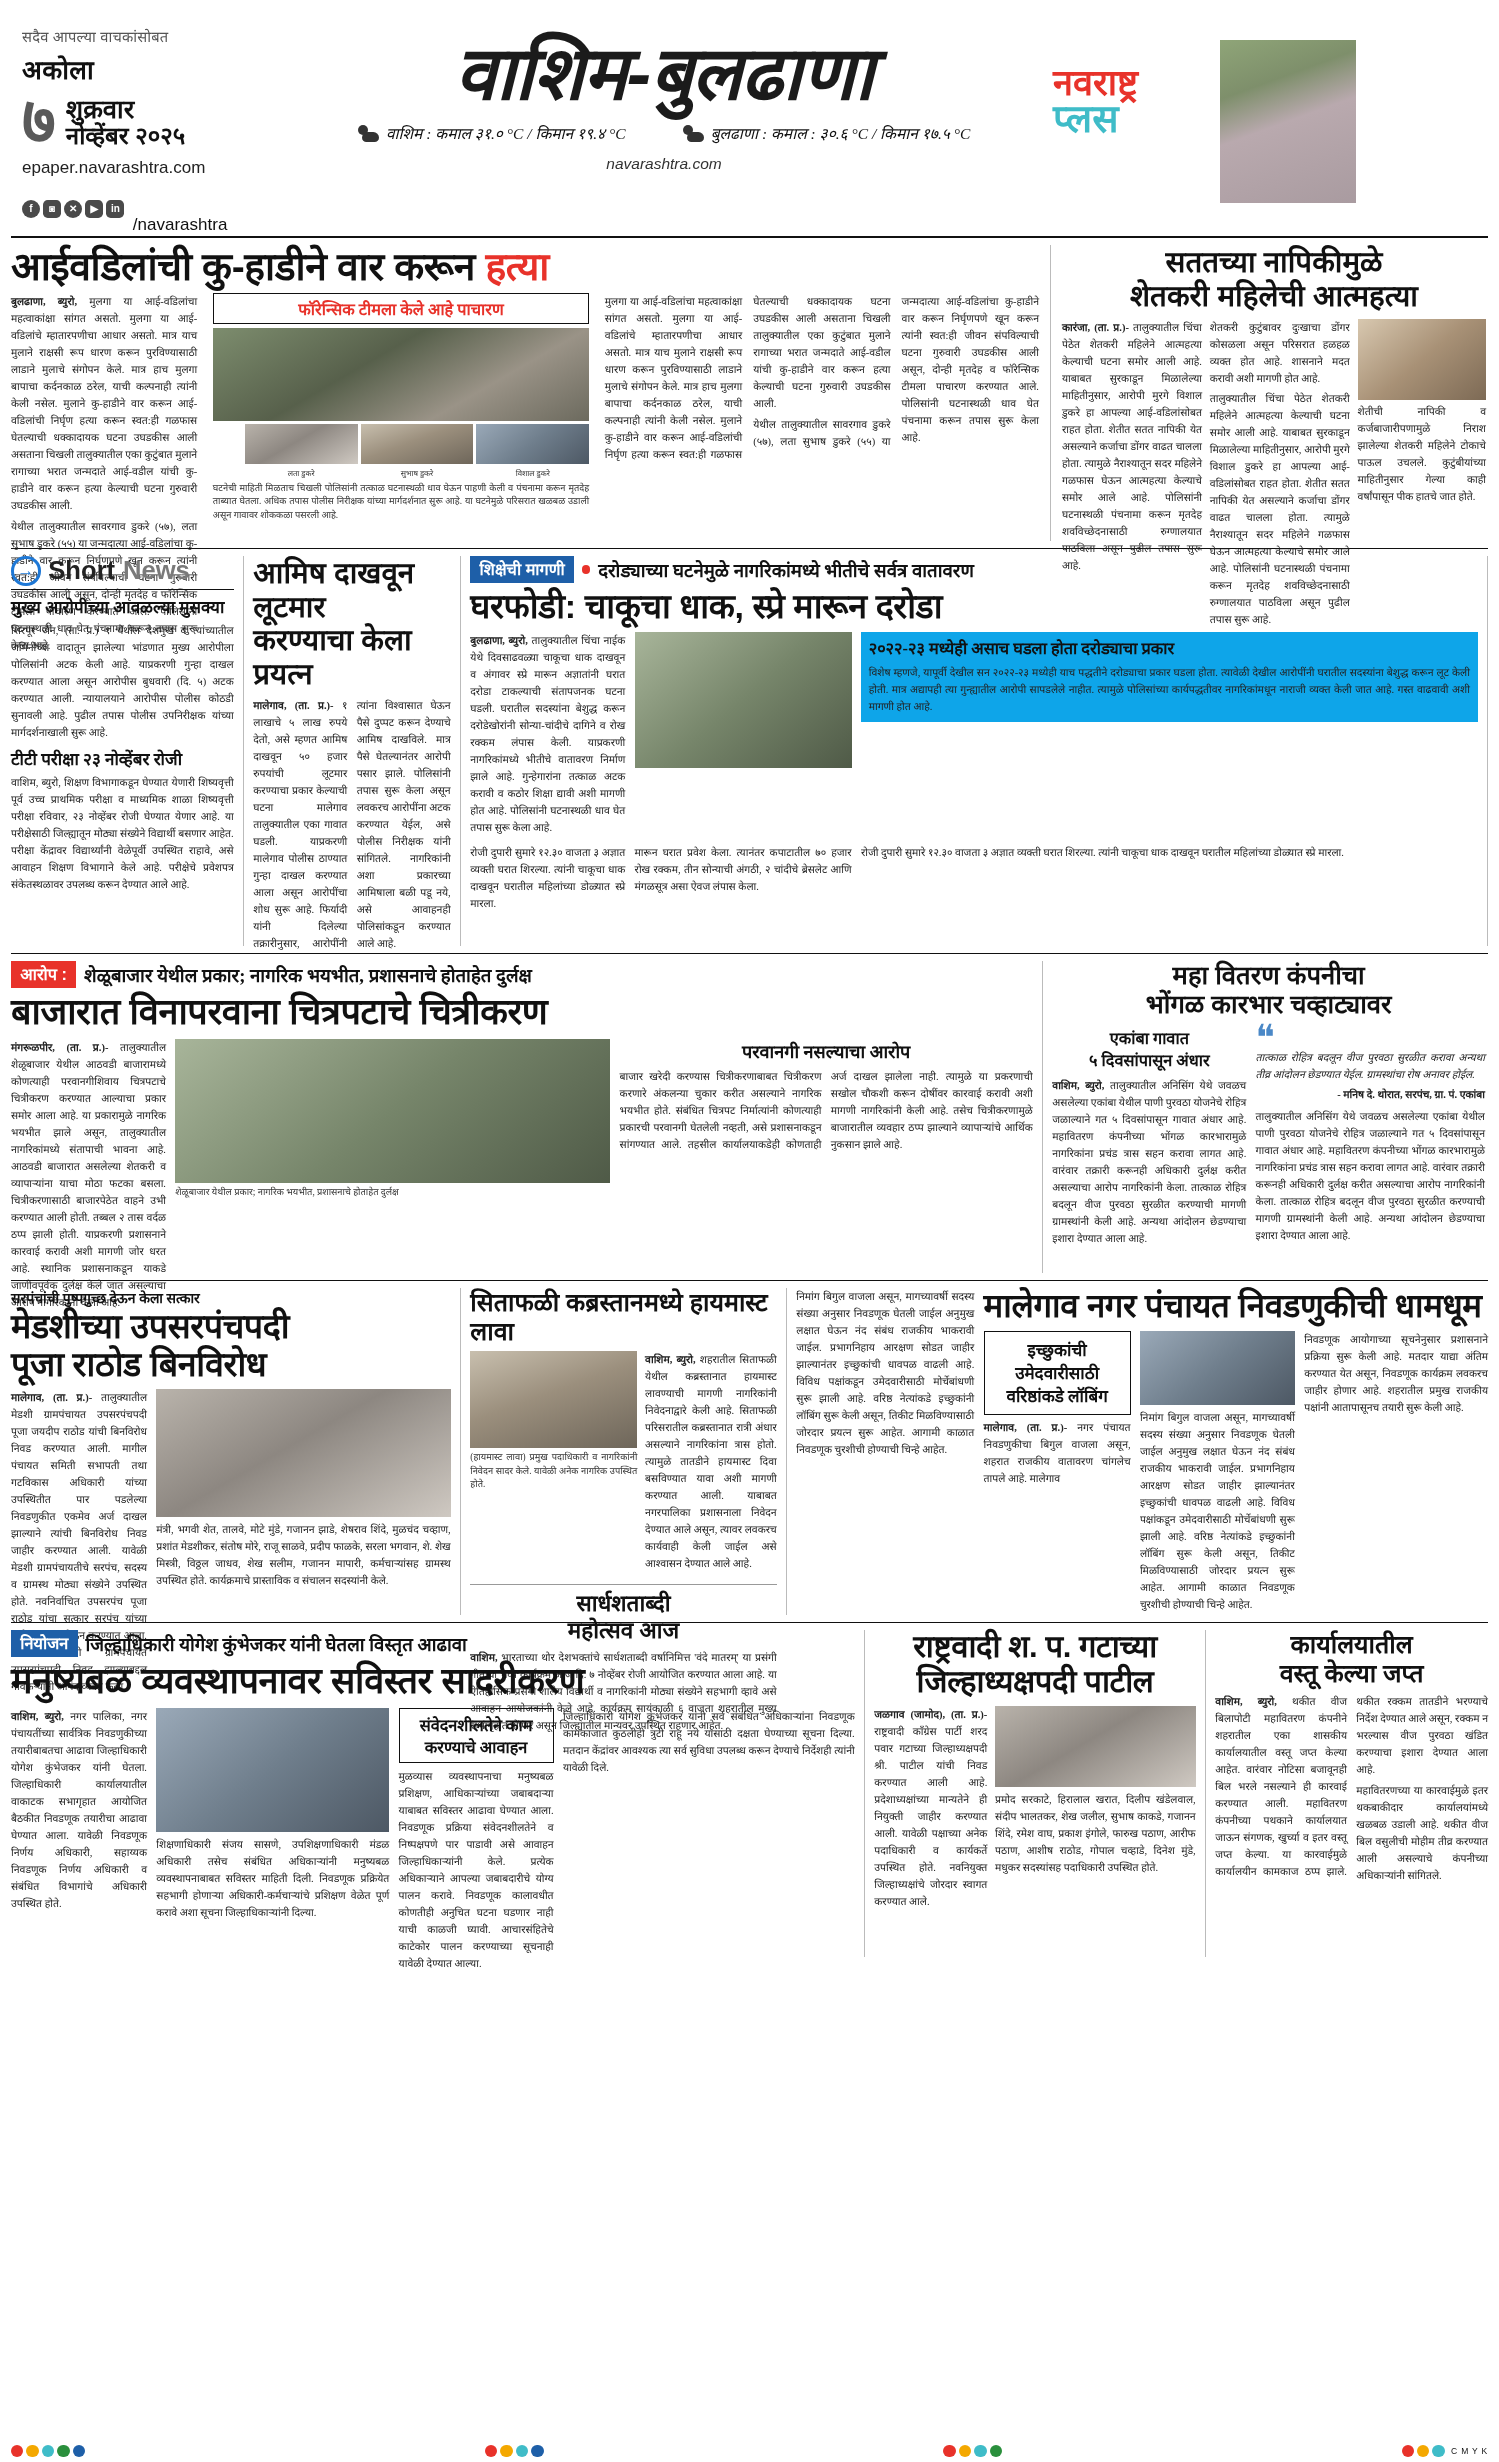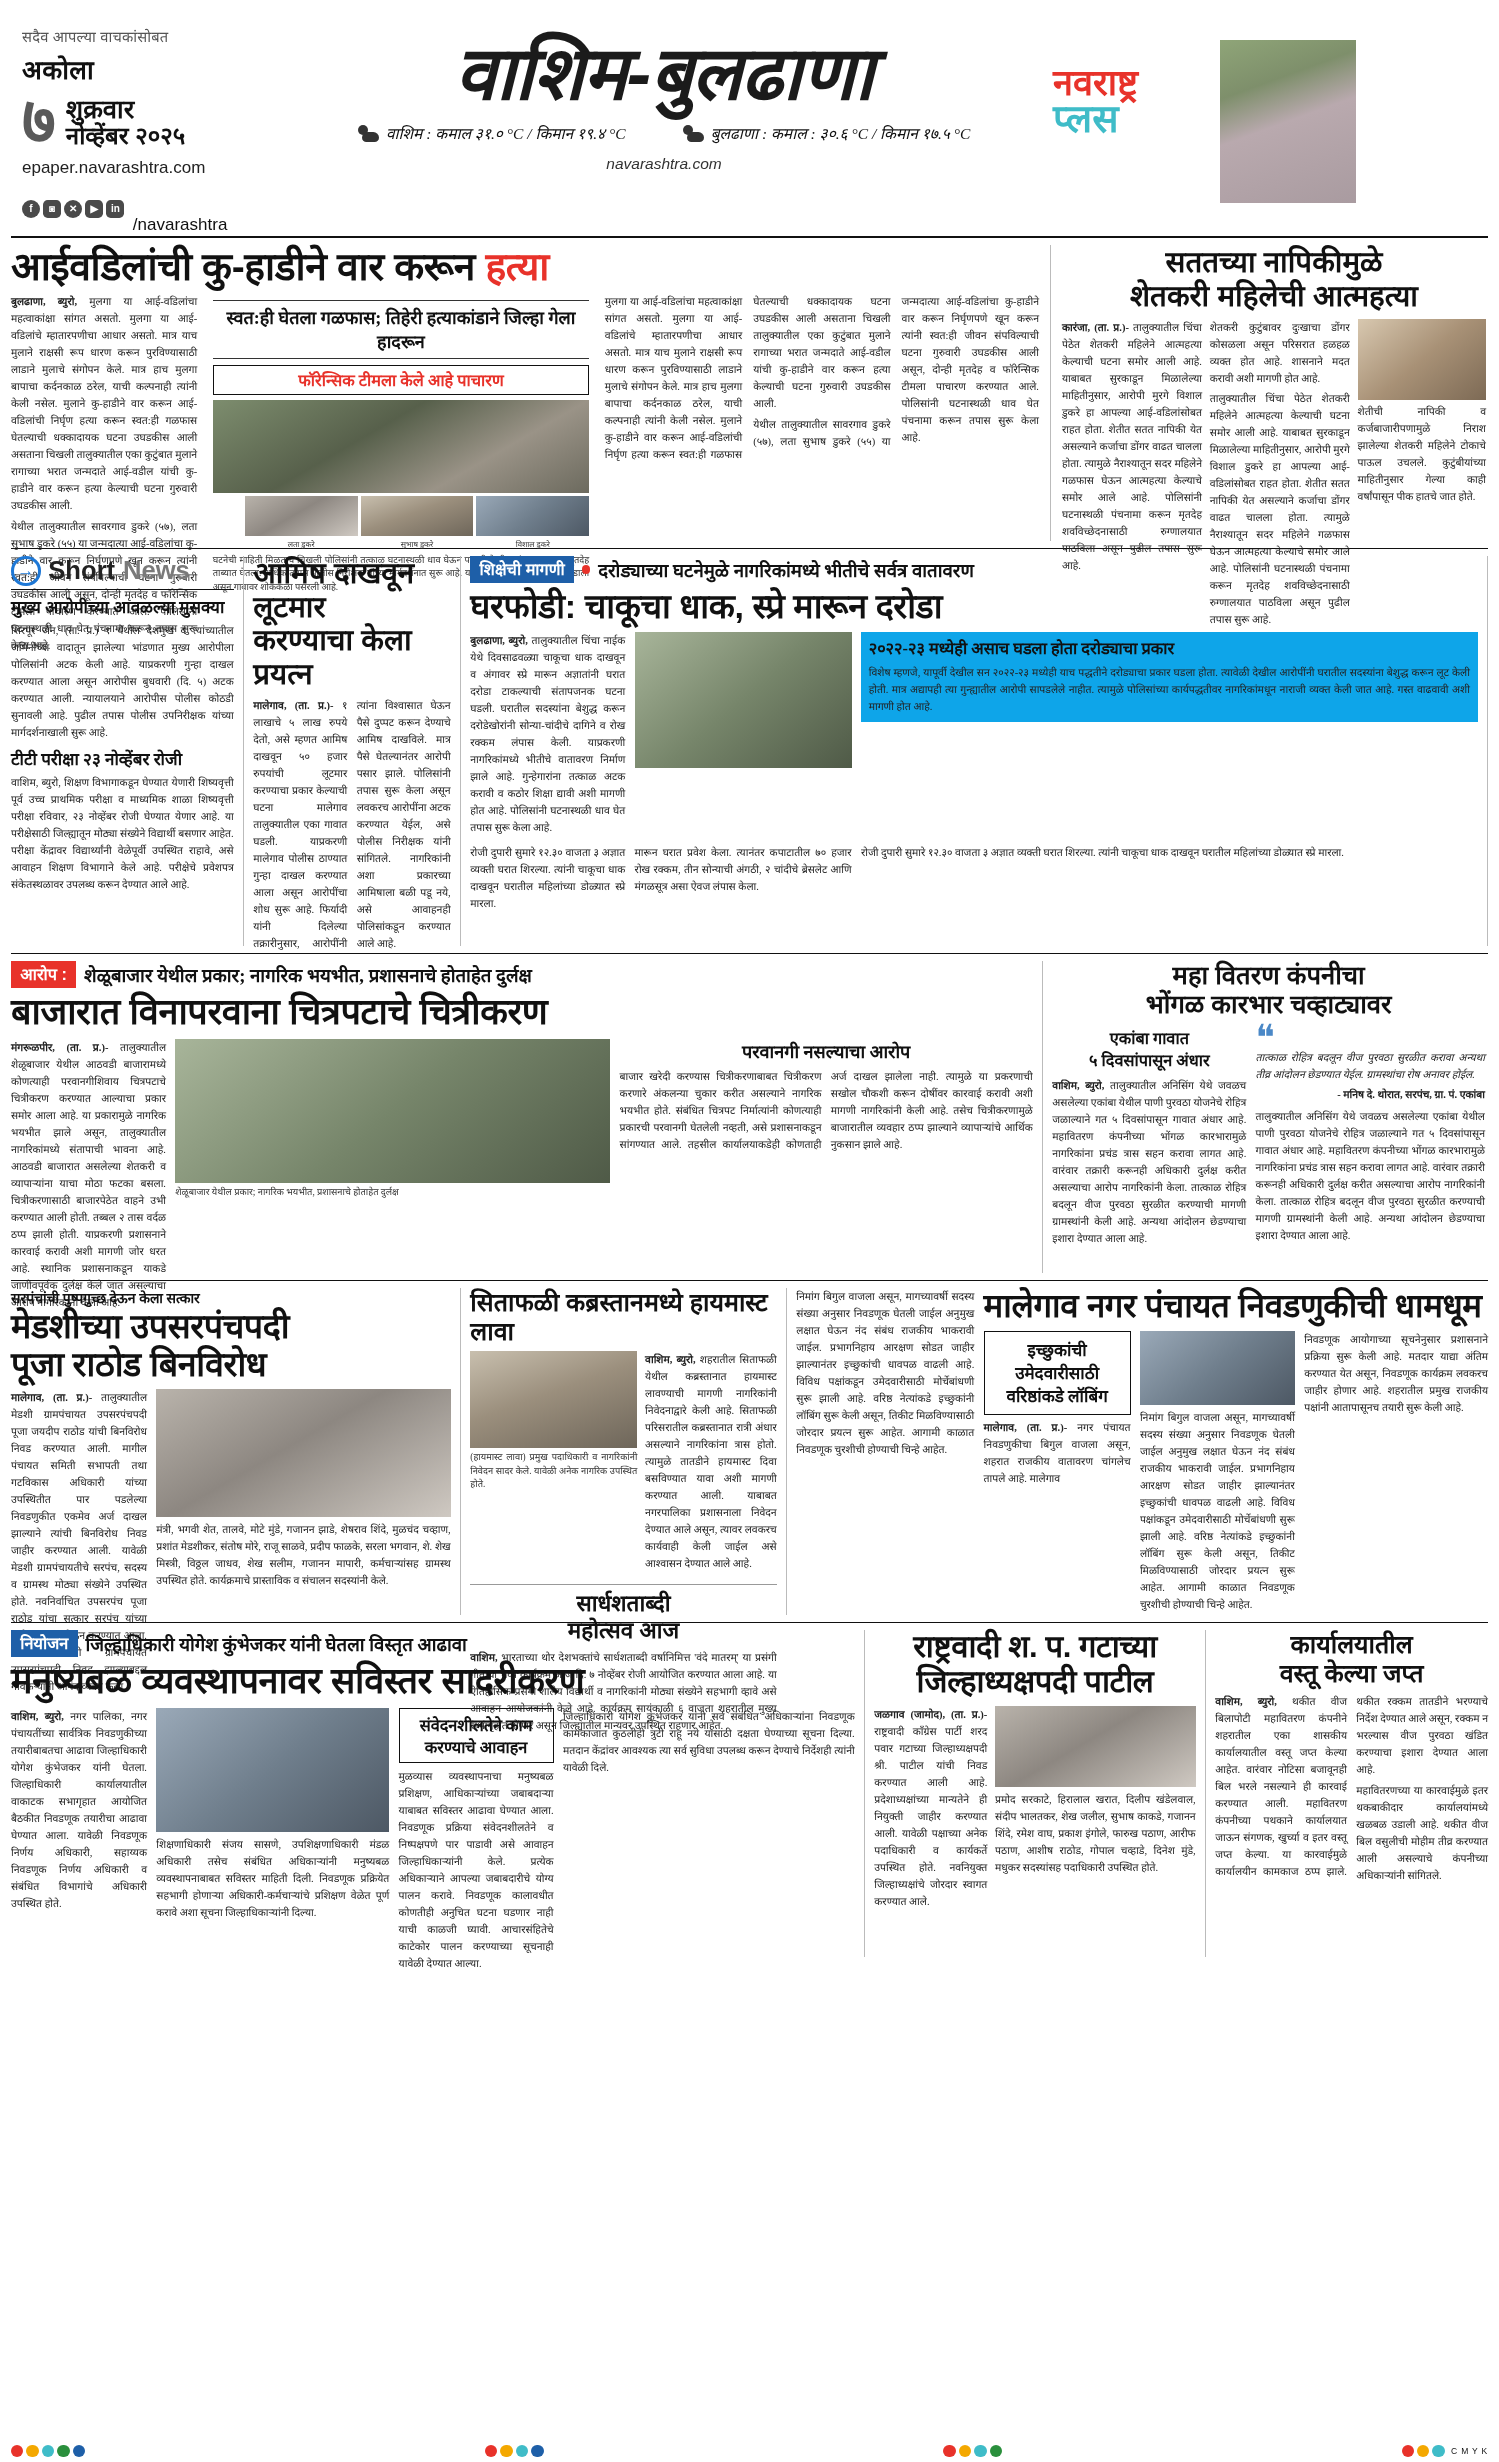--- a/index.html
+++ b/index.html
@@ -204,21 +204,20 @@
 
       <div class="flexrow" style="margin-top:4.7px;">
         <div style="width:194px; padding-right:7.8px;">
           <div class="body-txt">
             <p><span class="byline">बुलढाणा, ब्युरो,</span> <span>मुलगा या आई-वडिलांचा महत्वाकांक्षा सांगत असतो. मुलगा या आई-वडिलांचे म्हातारपणीचा आधार असतो. मात्र याच मुलाने राक्षसी रूप धारण करून पुरविण्यासाठी लाडाने मुलाचे संगोपन केले. मात्र हाच मुलगा बापाचा कर्दनकाळ ठरेल, याची कल्पनाही त्यांनी केली नसेल. मुलाने कु-हाडीने वार करून आई-वडिलांची निर्घृण हत्या करून स्वत:ही गळफास घेतल्याची धक्कादायक घटना उघडकीस आली असताना चिखली तालुक्यातील एका कुटुंबात मुलाने रागाच्या भरात जन्मदाते आई-वडील यांची कु-हाडीने वार करून हत्या केल्याची घटना गुरुवारी उघडकीस आली.</span></p>
             <p>येथील तालुक्यातील सावरगाव डुकरे (५७), लता सुभाष डुकरे (५५) या जन्मदात्या आई-वडिलांचा कु-हाडीने वार करून निर्घृणपणे खून करून त्यांनी स्वत:ही जीवन संपविल्याची घटना गुरुवारी उघडकीस आली असून, दोन्ही मृतदेह व फॉरेन्सिक टीमला पाचारण करण्यात आले. पोलिसांनी घटनास्थळी धाव घेत पंचनामा करून तपास सुरू केला आहे.</p>
           </div>
         </div>
 
         <div style="flex:1; padding:0 7.8px;">
-          <div class="sub">स्वत:ही घेतला गळफास; तिहेरी हत्याकांडाने जिल्हा गेला हादरून</div>
           <div class="boxed center" style="padding:3.1px; font-size:16.3px; font-weight:bold; color:#e8322a; margin-bottom:4.7px;">फॉरेन्सिक टीमला केले आहे पाचारण</div>
           <div class="photo ph-a" style="height:93px;"></div>
           <div class="flexrow" style="gap:3.1px; margin-top:3.1px;">
             <div style="flex:1;padding-left:32px;">
               <div class="photo ph-b" style="height:40px;"></div>
               <div class="cap center" style="font-size:7.8px;">लता डुकरे</div>
             </div>
             <div style="flex:1;">
               <div class="photo ph-c" style="height:40px;"></div>
               <div class="cap center" style="font-size:7.8px;">सुभाष डुकरे</div>

